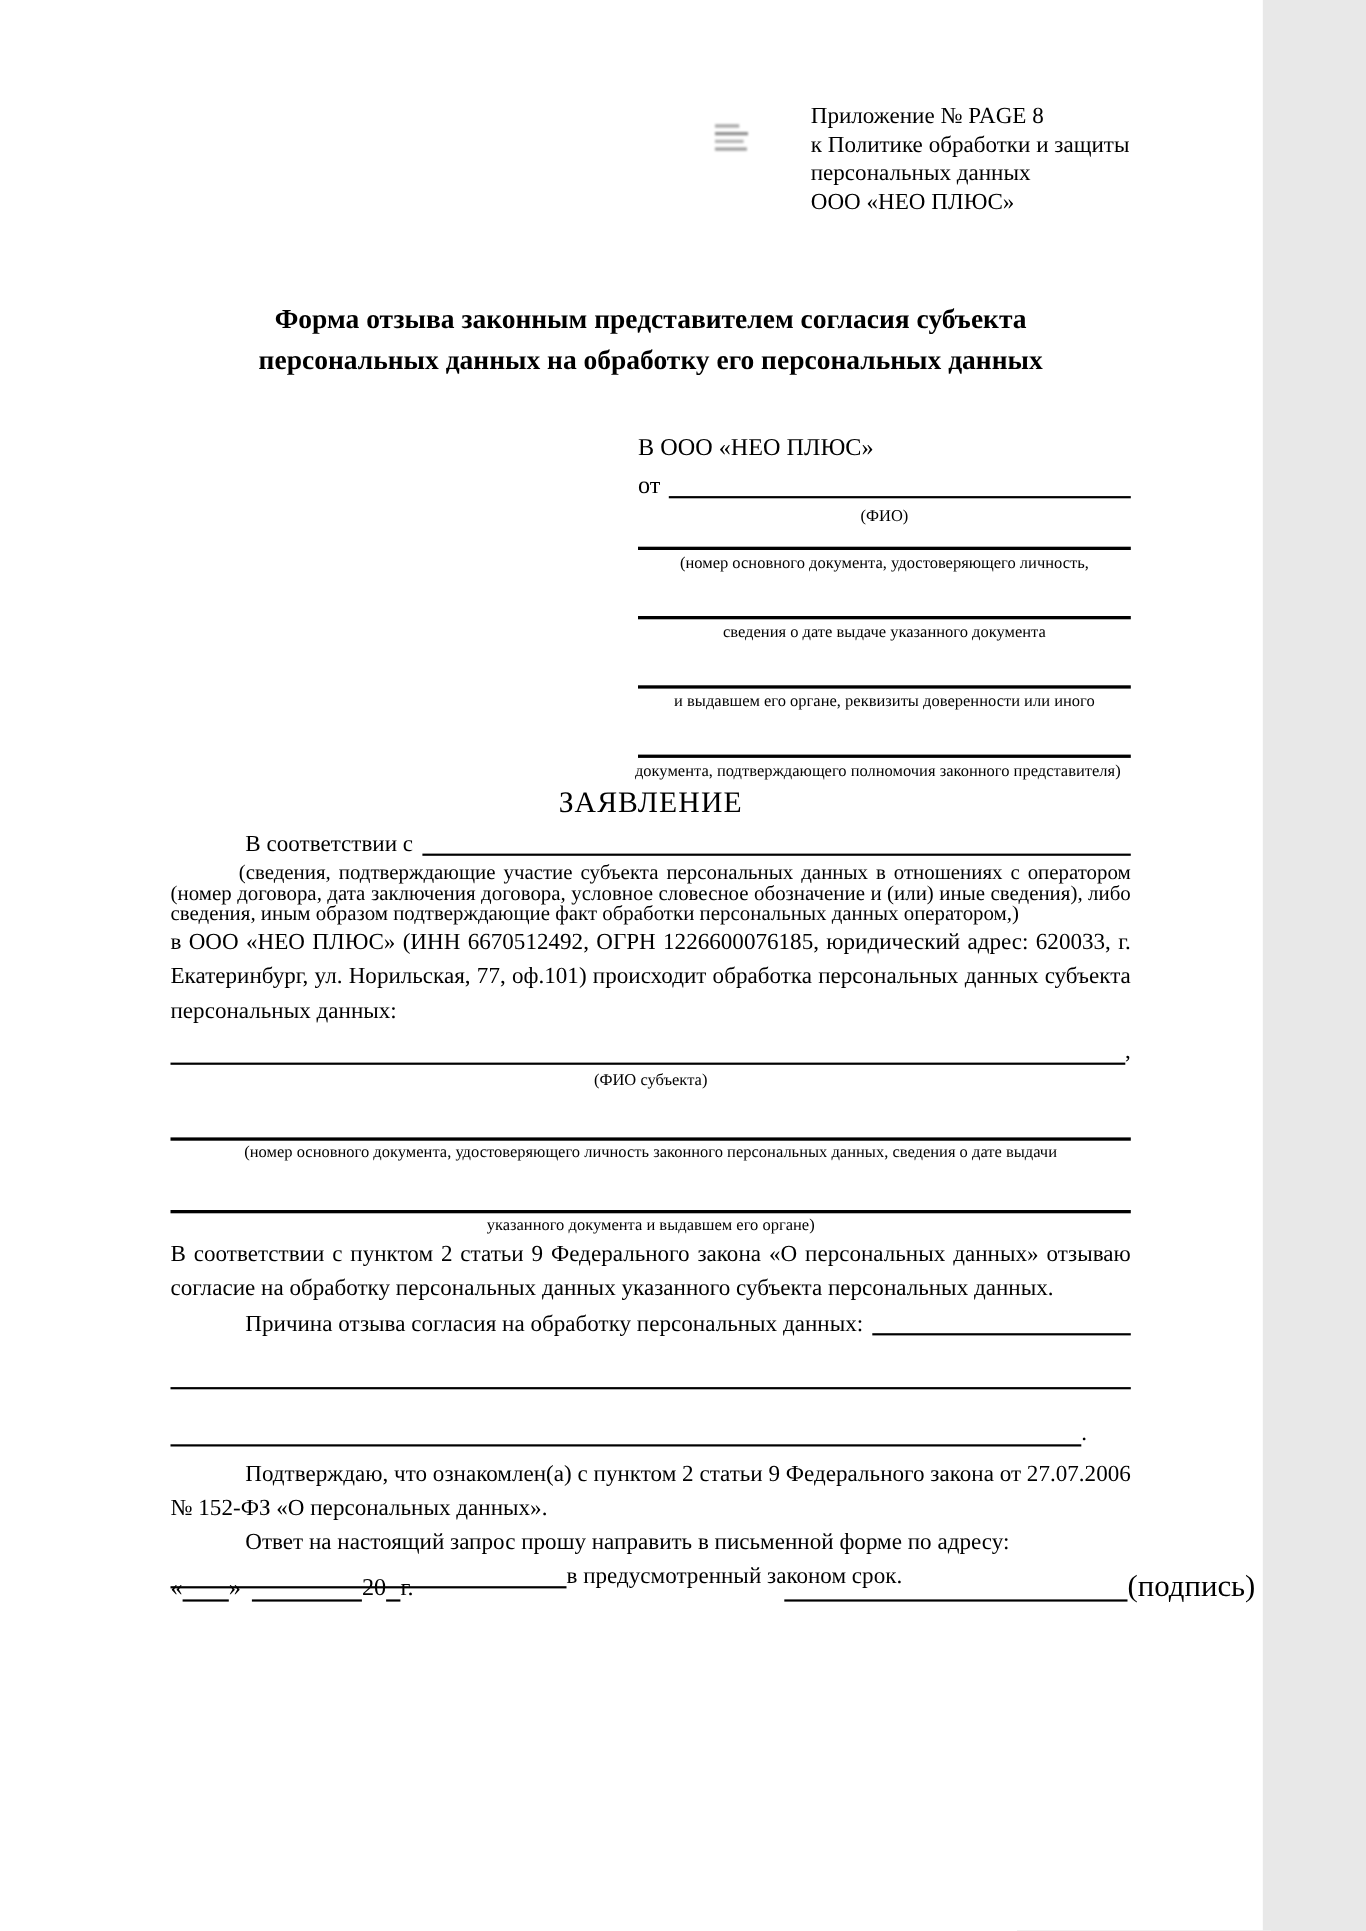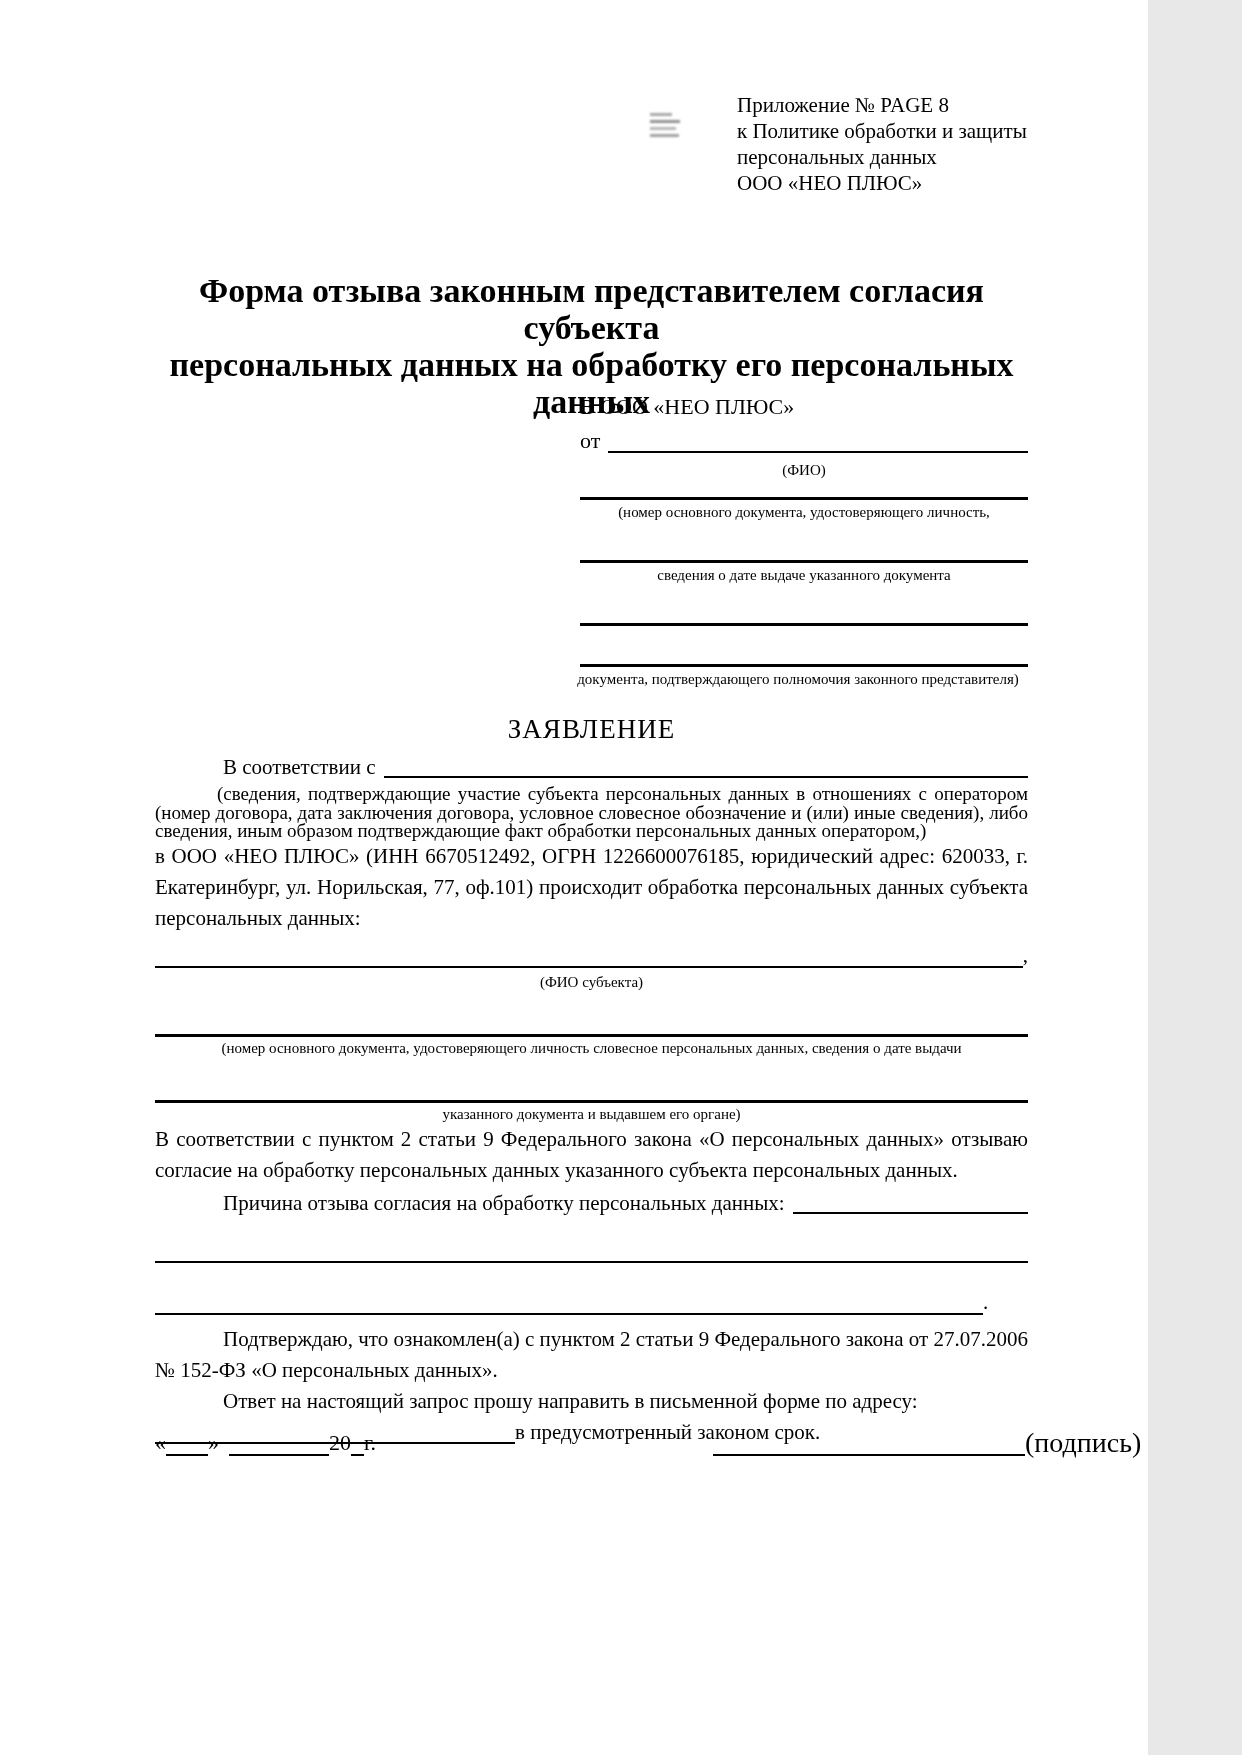--- a/index.html
+++ b/index.html
@@ -22,21 +22,21 @@
     filter:blur(1px);
   }
   .stamp-icon i{display:block;height:3px;background:#9d9d9d;}
   .stamp-icon i:nth-child(1){width:72%;background:#a8a8a8;}
   .stamp-icon i:nth-child(2){width:100%;background:#909090;}
   .stamp-icon i:nth-child(3){width:88%;background:#b5b5b5;}
   .stamp-icon i:nth-child(4){width:95%;background:#a0a0a0;}
   
   .doc-title{
     position:absolute;left:155px;top:272px;width:873px;
-    text-align:center;font-weight:bold;font-size:34px;line-height:37px;
+    text-align:center;font-weight:bold;font-size:25px;line-height:37px;
   }
   
   .addressee{
     position:absolute;left:580px;top:390px;width:448px;
     font-size:22px;line-height:34px;
   }
   .row{display:flex;align-items:flex-end;}
   .fill-line{flex:1;border-bottom:2px solid #000;margin-bottom:5px;height:20px;}
   .blank-line{border-bottom:3px solid #000;height:0;}
   .caption{font-size:15px;line-height:20px;text-align:center;color:#000;}
@@ -119,20 +119,21 @@
     </div>
     <div class="caption">(ФИО)</div>
 
     <div class="blank-line first"></div>
     <div class="caption">(номер основного документа, удостоверяющего личность,</div>
 
     <div class="blank-line"></div>
     <div class="caption">сведения о дате выдаче указанного документа</div>
 
     <div class="blank-line"></div>
+    <div class="caption">и выдавшем его органе, реквизиты доверенности или иного</div>
 
     <div class="blank-line"></div>
     <div class="caption wide">документа, подтверждающего полномочия законного представителя)</div>
   </div>
 
   <div class="main">
 
     <div class="statement-heading">ЗАЯВЛЕНИЕ</div>
 
     <div class="row intro-row">
@@ -144,21 +145,21 @@
 
     <p class="para">в ООО «НЕО ПЛЮС» (ИНН 6670512492, ОГРН 1226600076185, юридический адрес: 620033, г. Екатеринбург, ул. Норильская, 77, оф.101) происходит обработка персональных данных субъекта персональных данных:</p>
 
     <div class="row subject-row">
       <span class="fill-line"></span>
       <span>,</span>
     </div>
     <div class="caption">(ФИО субъекта)</div>
 
     <div class="blank-line"></div>
-    <div class="caption">(номер основного документа, удостоверяющего личность словесное персональных данных, сведения о дате выдачи</div>
+    <div class="caption">(номер основного документа, удостоверяющего личность законного персональных данных, сведения о дате выдачи</div>
 
     <div class="blank-line"></div>
     <div class="caption">указанного документа и выдавшем его органе)</div>
 
     <p class="para">В соответствии с пунктом 2 статьи 9 Федерального закона «О персональных данных» отзываю согласие на обработку персональных данных указанного субъекта персональных данных.</p>
 
     <div class="row reason-row">
       <span>Причина отзыва согласия на обработку персональных данных:</span>
       <span class="fill-line" style="margin-left:8px;"></span>
     </div>

